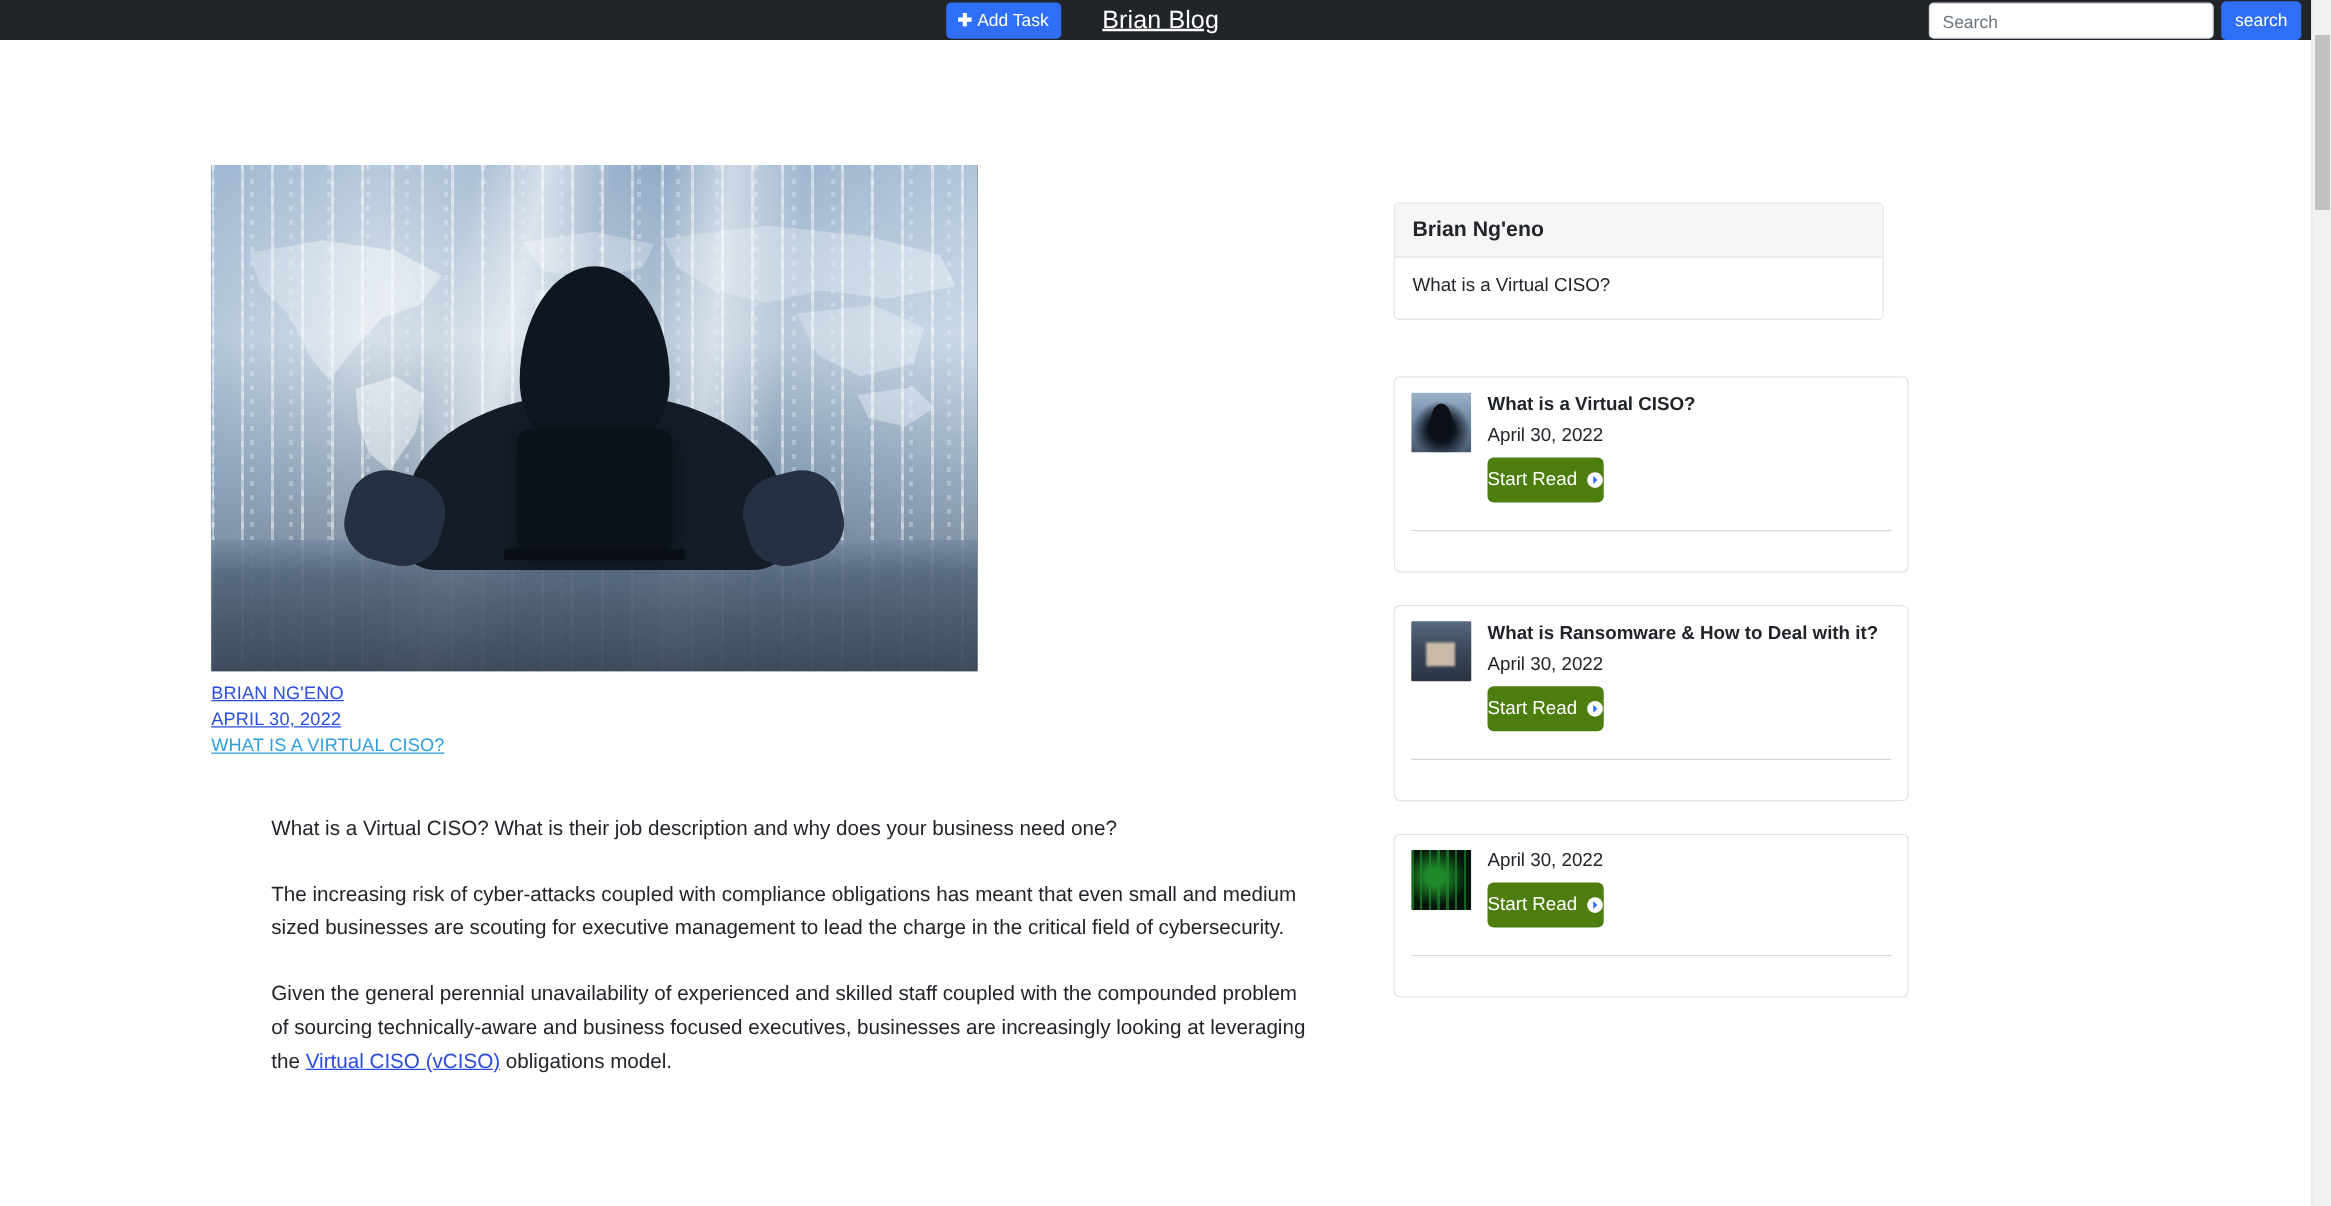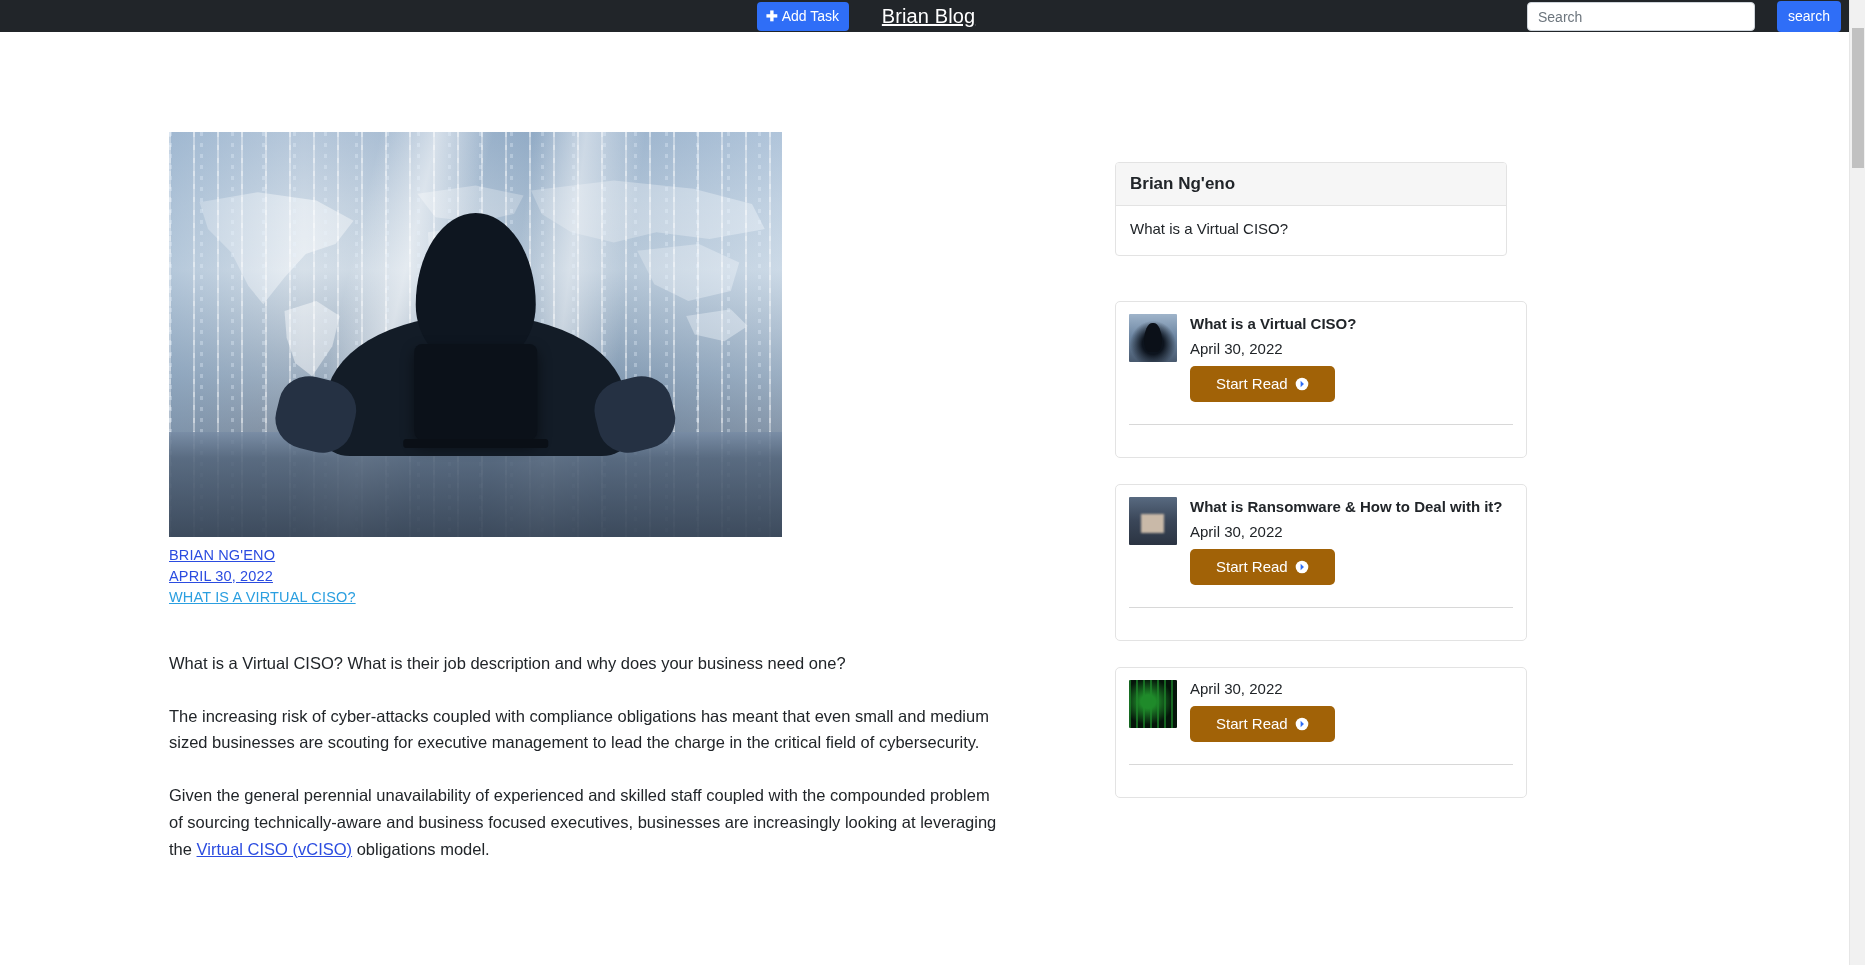--- a/index.html
+++ b/index.html
@@ -54,21 +54,21 @@
     font-weight: bold;
     line-height: 1;
     display: inline-block;
   }
   .nav-right {
     position: absolute;
     right: 8px;
     top: 1px;
     display: flex;
     align-items: center;
-    gap: 22px;
+    gap: 6px;
   }
   .search-input {
     width: 228px;
     height: 29px;
     border: 1px solid #ced4da;
     border-radius: 4px;
     padding: 4px 10px;
     font-size: 14px;
     color: #495057;
     font-family: "Liberation Sans", sans-serif;
@@ -239,21 +239,21 @@
     display: block;
     font-size: 14.5px;
     text-transform: uppercase;
     text-decoration: underline;
     letter-spacing: .15px;
     width: max-content;
   }
   .meta-author, .meta-date { color: #2b4ce0; }
   .meta-title { color: #2b9fe0; }
 
-  .article-body { padding-top: 42px; width: 828px; }
+  .article-body { padding-top: 42px; width: 828px; margin-left: 48px; }
   .article-body p {
     margin: 0 0 26px 0;
     font-size: 16.5px;
     line-height: 1.62;
     color: #212529;
   }
   .article-body a.inline-link {
     color: #2b4ce0;
     text-decoration: underline;
   }
@@ -339,27 +339,27 @@
     color: #212529;
     line-height: 1.28;
     margin: 0 0 7px 0;
   }
   .post-date {
     font-size: 15px;
     color: #212529;
     margin: 0 0 9px 0;
   }
   .btn-start {
-    background: #a16207;
+    background: #4d7c0f;
     color: #fff;
     border: none;
     border-radius: 5px;
     font-size: 15px;
     line-height: 1;
-    padding: 10px 26px 11px;
+    padding: 10px 0 11px;
     font-family: "Liberation Sans", sans-serif;
     cursor: pointer;
     display: inline-flex;
     align-items: center;
     gap: 7px;
     white-space: nowrap;
   }
   .arrow-icon {
     width: 14px; height: 14px;
     display: inline-block;

